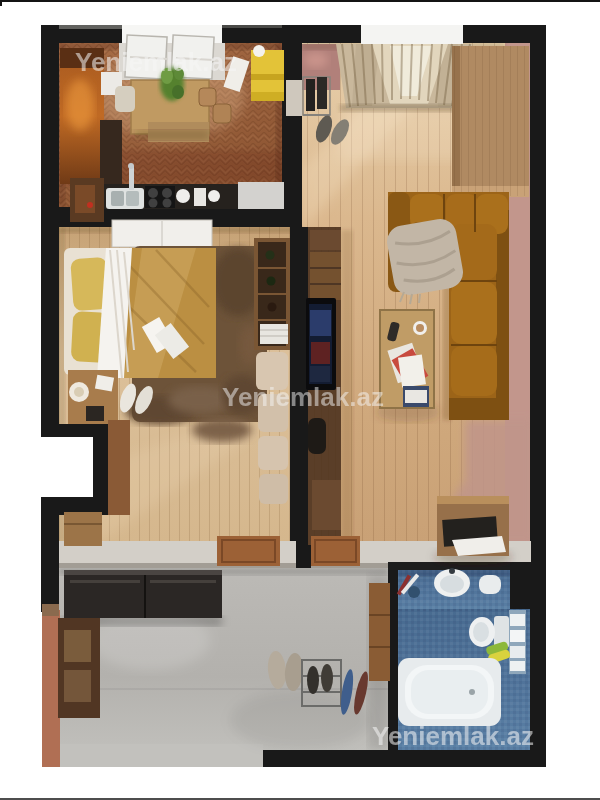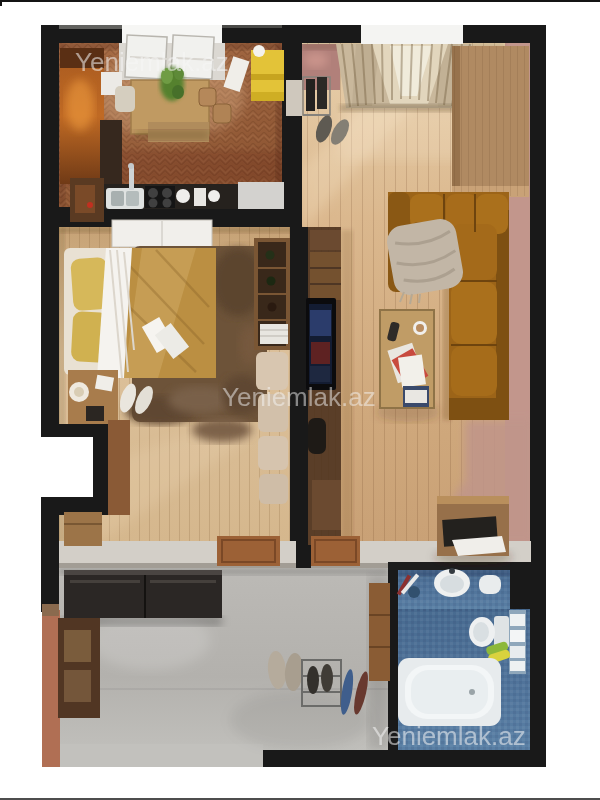--- a/index.html
+++ b/index.html
@@ -1,17 +1,17 @@
 <!DOCTYPE html>
 <html><head>
 <meta charset="utf-8">
 <style>
   html,body{margin:0;padding:0;background:#ffffff;}
   .page{position:relative;width:600px;height:800px;background:#737373;overflow:hidden;
-        font-family:"Liberation Sans", sans-serif;}
+        font-family:"Liberation Sans", sans-serif;font-weight:bold;}
   svg{display:block;}
 </style>
 </head>
 <body>
 <div class="page">
 <svg width="600" height="800" viewBox="0 0 600 800">
 <defs>
   <linearGradient id="lrFloor" x1="0" y1="0" x2="0" y2="1">
     <stop offset="0" stop-color="#e7cfab"></stop>
     <stop offset="0.35" stop-color="#dbb88e"></stop>

